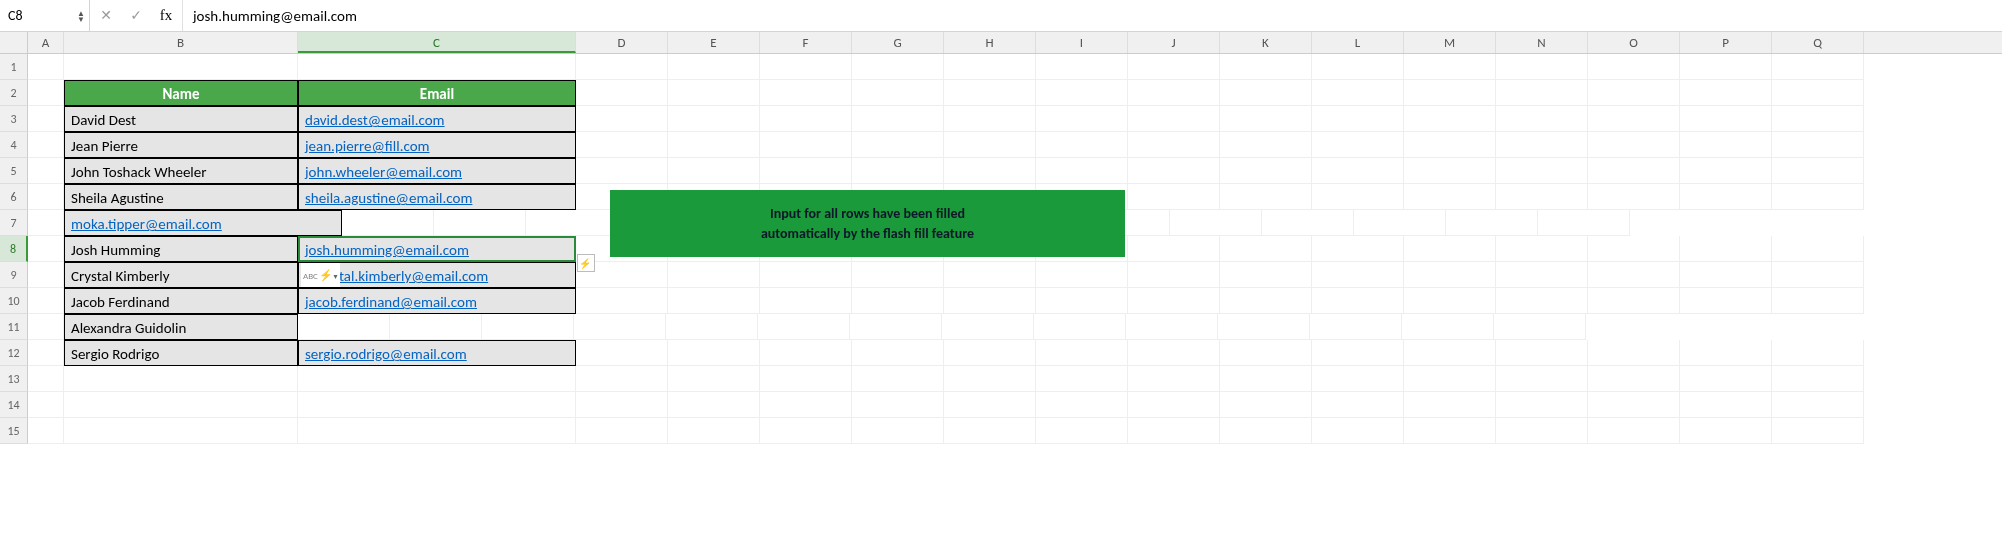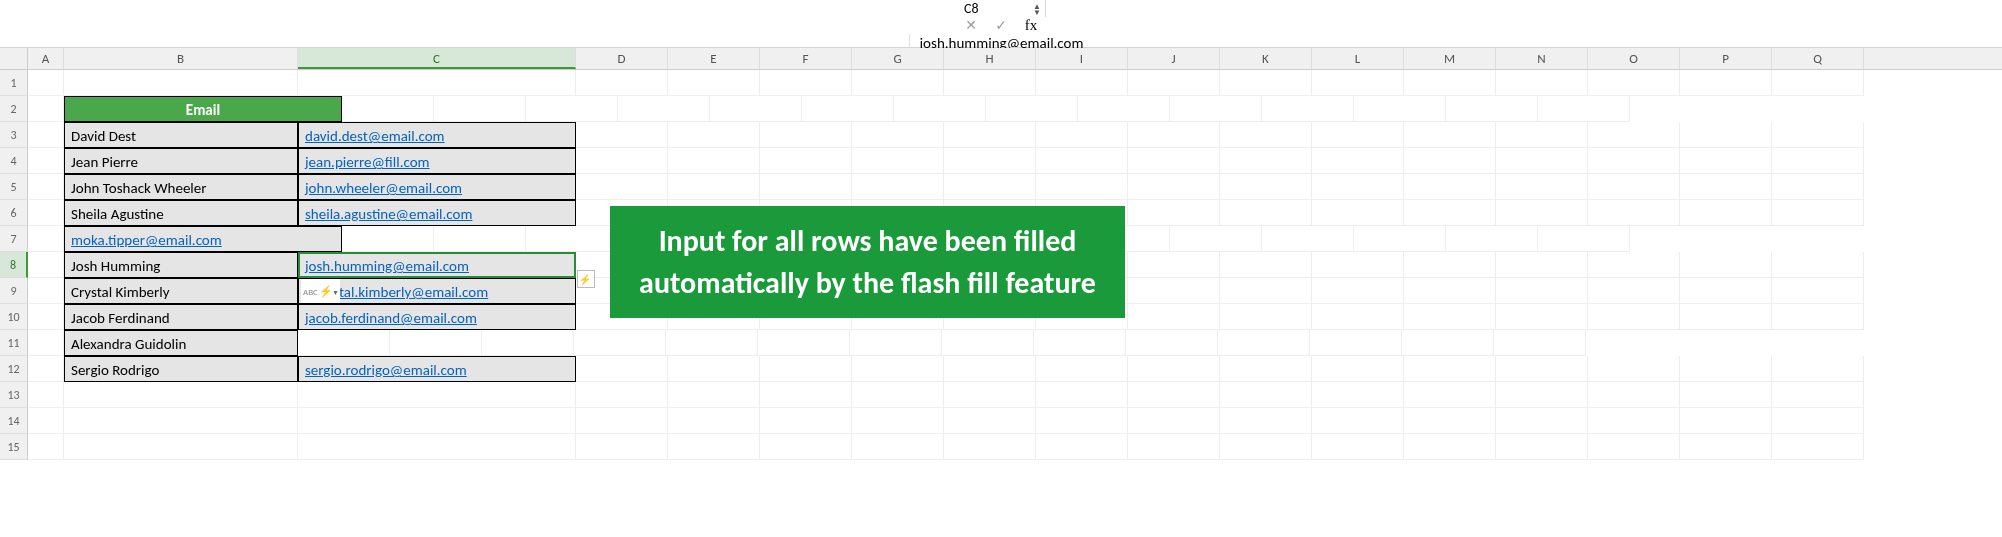--- a/index.html
+++ b/index.html
@@ -1,24 +1,23 @@
 <!DOCTYPE html>
 <html><head>
 <meta charset="utf-8">
 <style>
   * { box-sizing: border-box; margin: 0; padding: 0; }
   body { font-family: Calibri, Arial, sans-serif; font-size: 15px; background: #fff; color: #000; user-select: none; }
   
   .formula-bar {
     display: flex;
-    align-items: center;
-    height: 48px;
+    align-items: flex-start;
+    height: 32px;
     border-bottom: 1px solid #d4d4d4;
     background: #fff;
-    flex-direction: column;
   }
   .name-box-wrap {
     display: flex;
     align-items: center;
     width: 90px;
     height: 100%;
     border-right: 1px solid #d4d4d4;
     padding: 0 4px 0 8px;
     justify-content: space-between;
   }
@@ -143,23 +142,23 @@
     font-size: 10px;
     display: flex;
     align-items: center;
     justify-content: center;
     color: #e07b2a;
   }
   
   .callout {
     position: absolute;
     background: #1a9a3a;
-    color: #ffffff;
+    color: #0f172a;
     font-weight: bold;
-    font-size: 30px;
+    font-size: 14px;
     text-align: center;
     padding: 14px 28px;
     line-height: 1.4;
   }
 </style>
 </head>
 <body>
 
 <div class="formula-bar">
   <div class="name-box-wrap">
@@ -215,20 +214,21 @@
         <div class="cell wrest"></div>
         <div class="cell wrest"></div>
         <div class="cell wrest"></div>
         <div class="cell wrest"></div>
         <div class="cell wrest"></div>
         <div class="cell wrest"></div>
       </div>
       <div class="row">
         <div class="row-h">2</div>
         <div class="cell wA"></div>
+        <div class="cell wB tbl-head">Name</div>
         <div class="cell wC tbl-head">Email</div>
         <div class="cell wrest"></div>
         <div class="cell wrest"></div>
         <div class="cell wrest"></div>
         <div class="cell wrest"></div>
         <div class="cell wrest"></div>
         <div class="cell wrest"></div>
         <div class="cell wrest"></div>
         <div class="cell wrest"></div>
         <div class="cell wrest"></div>

